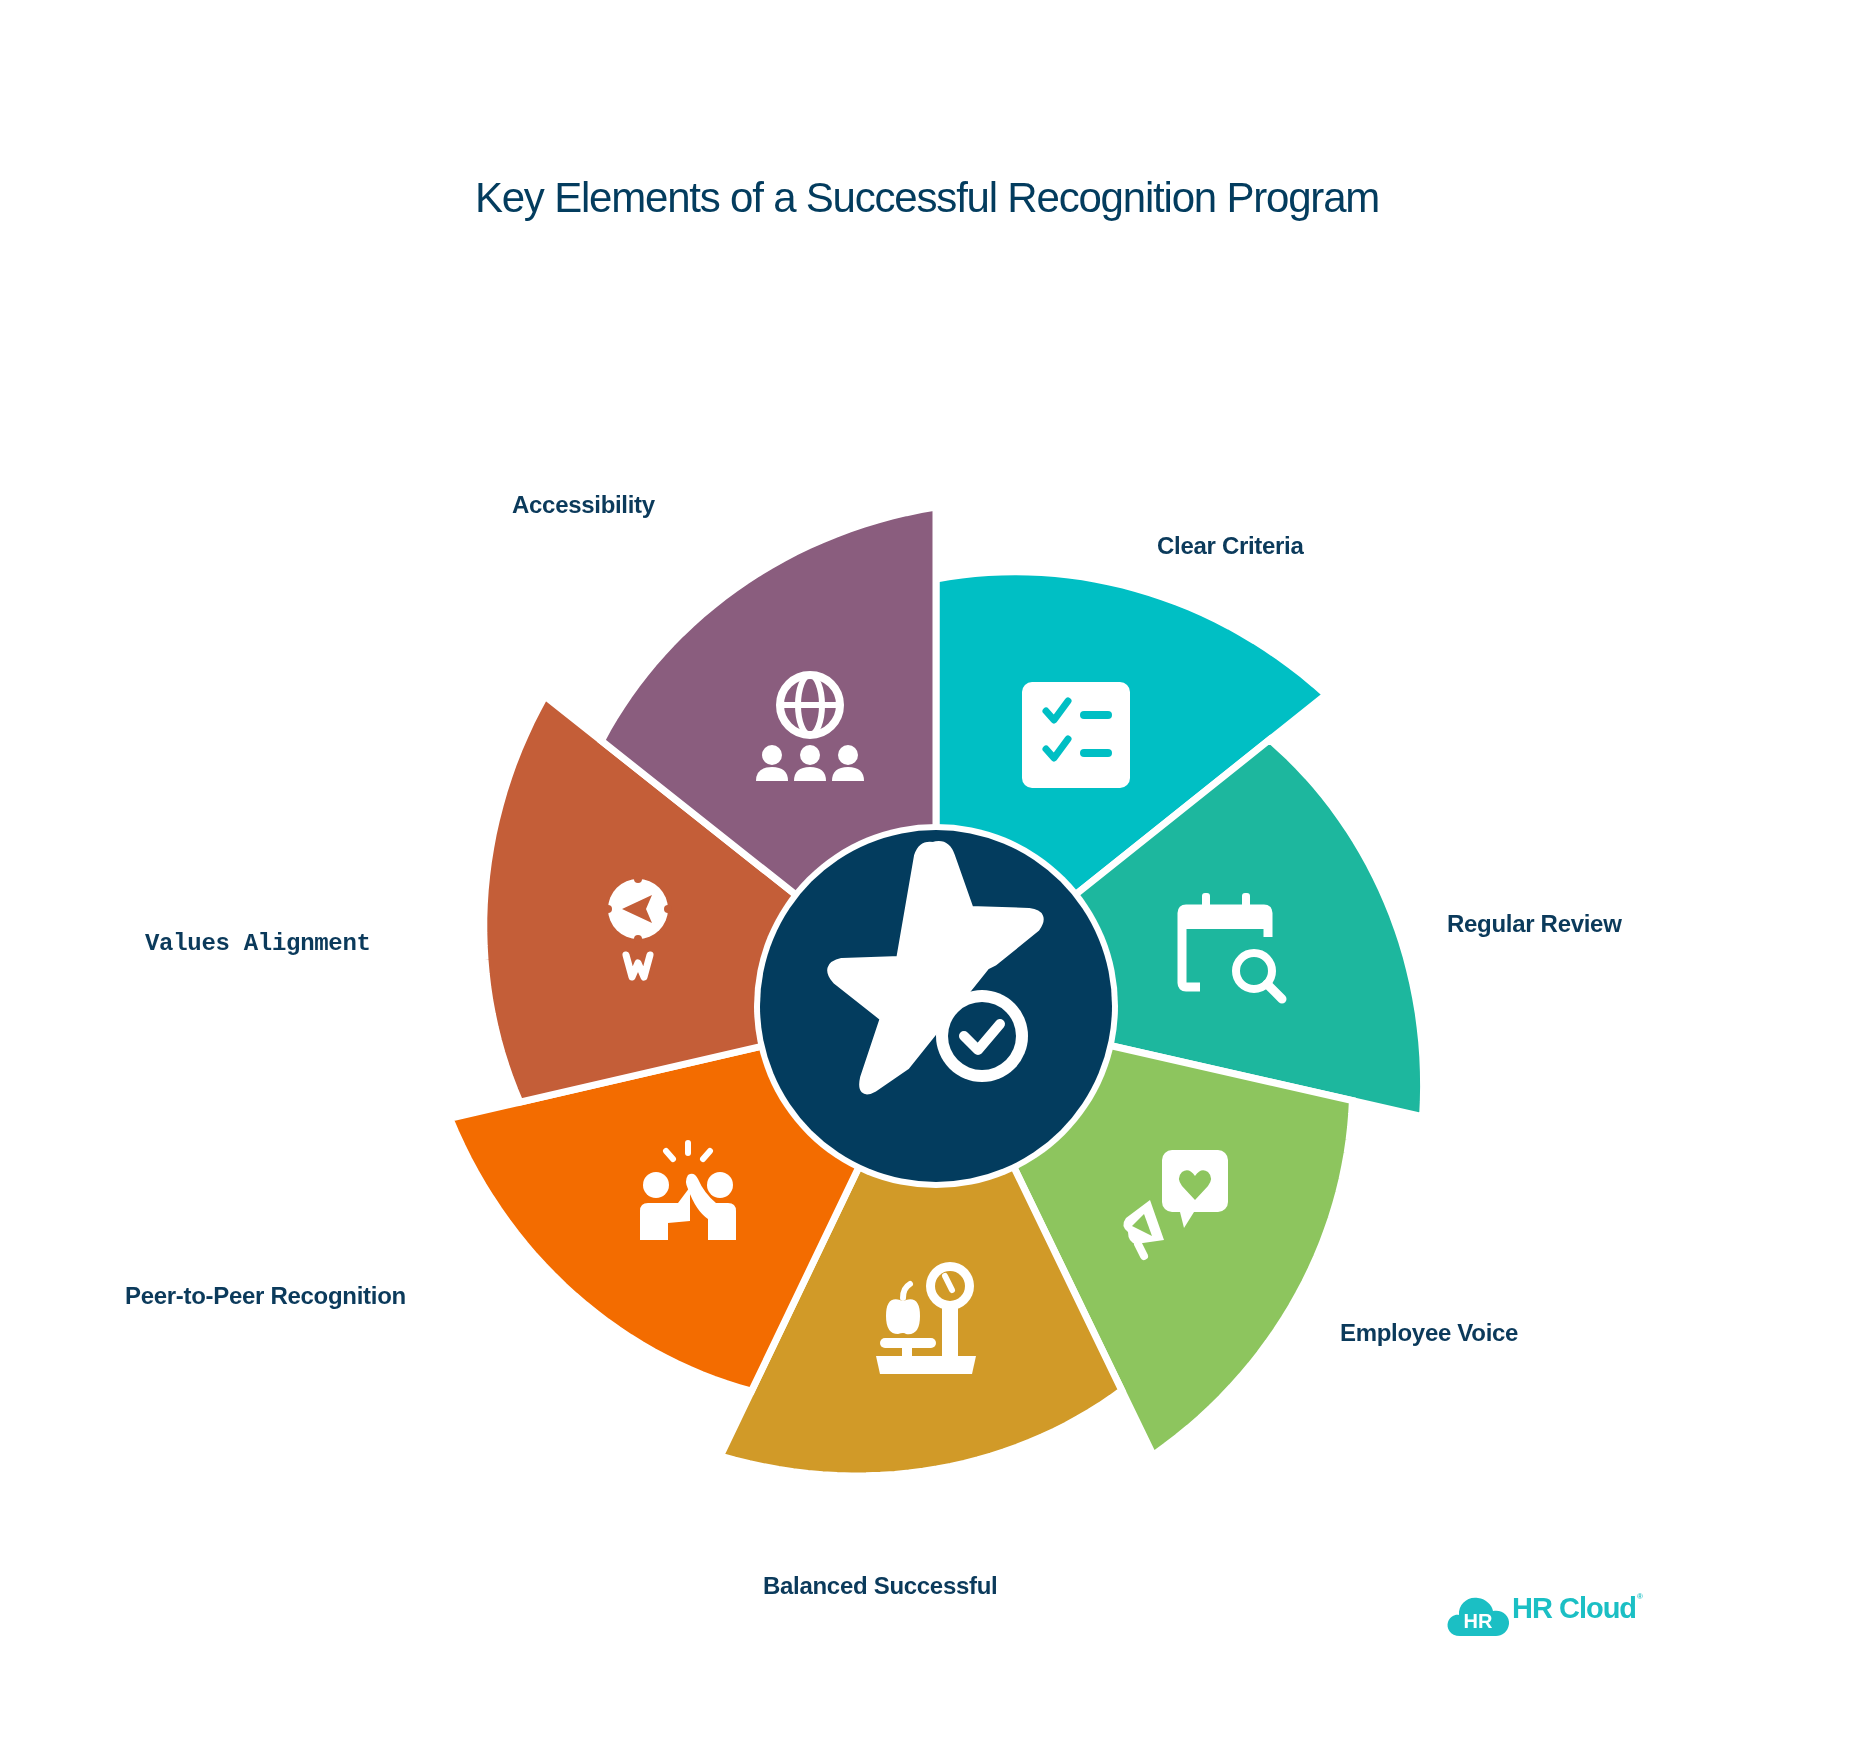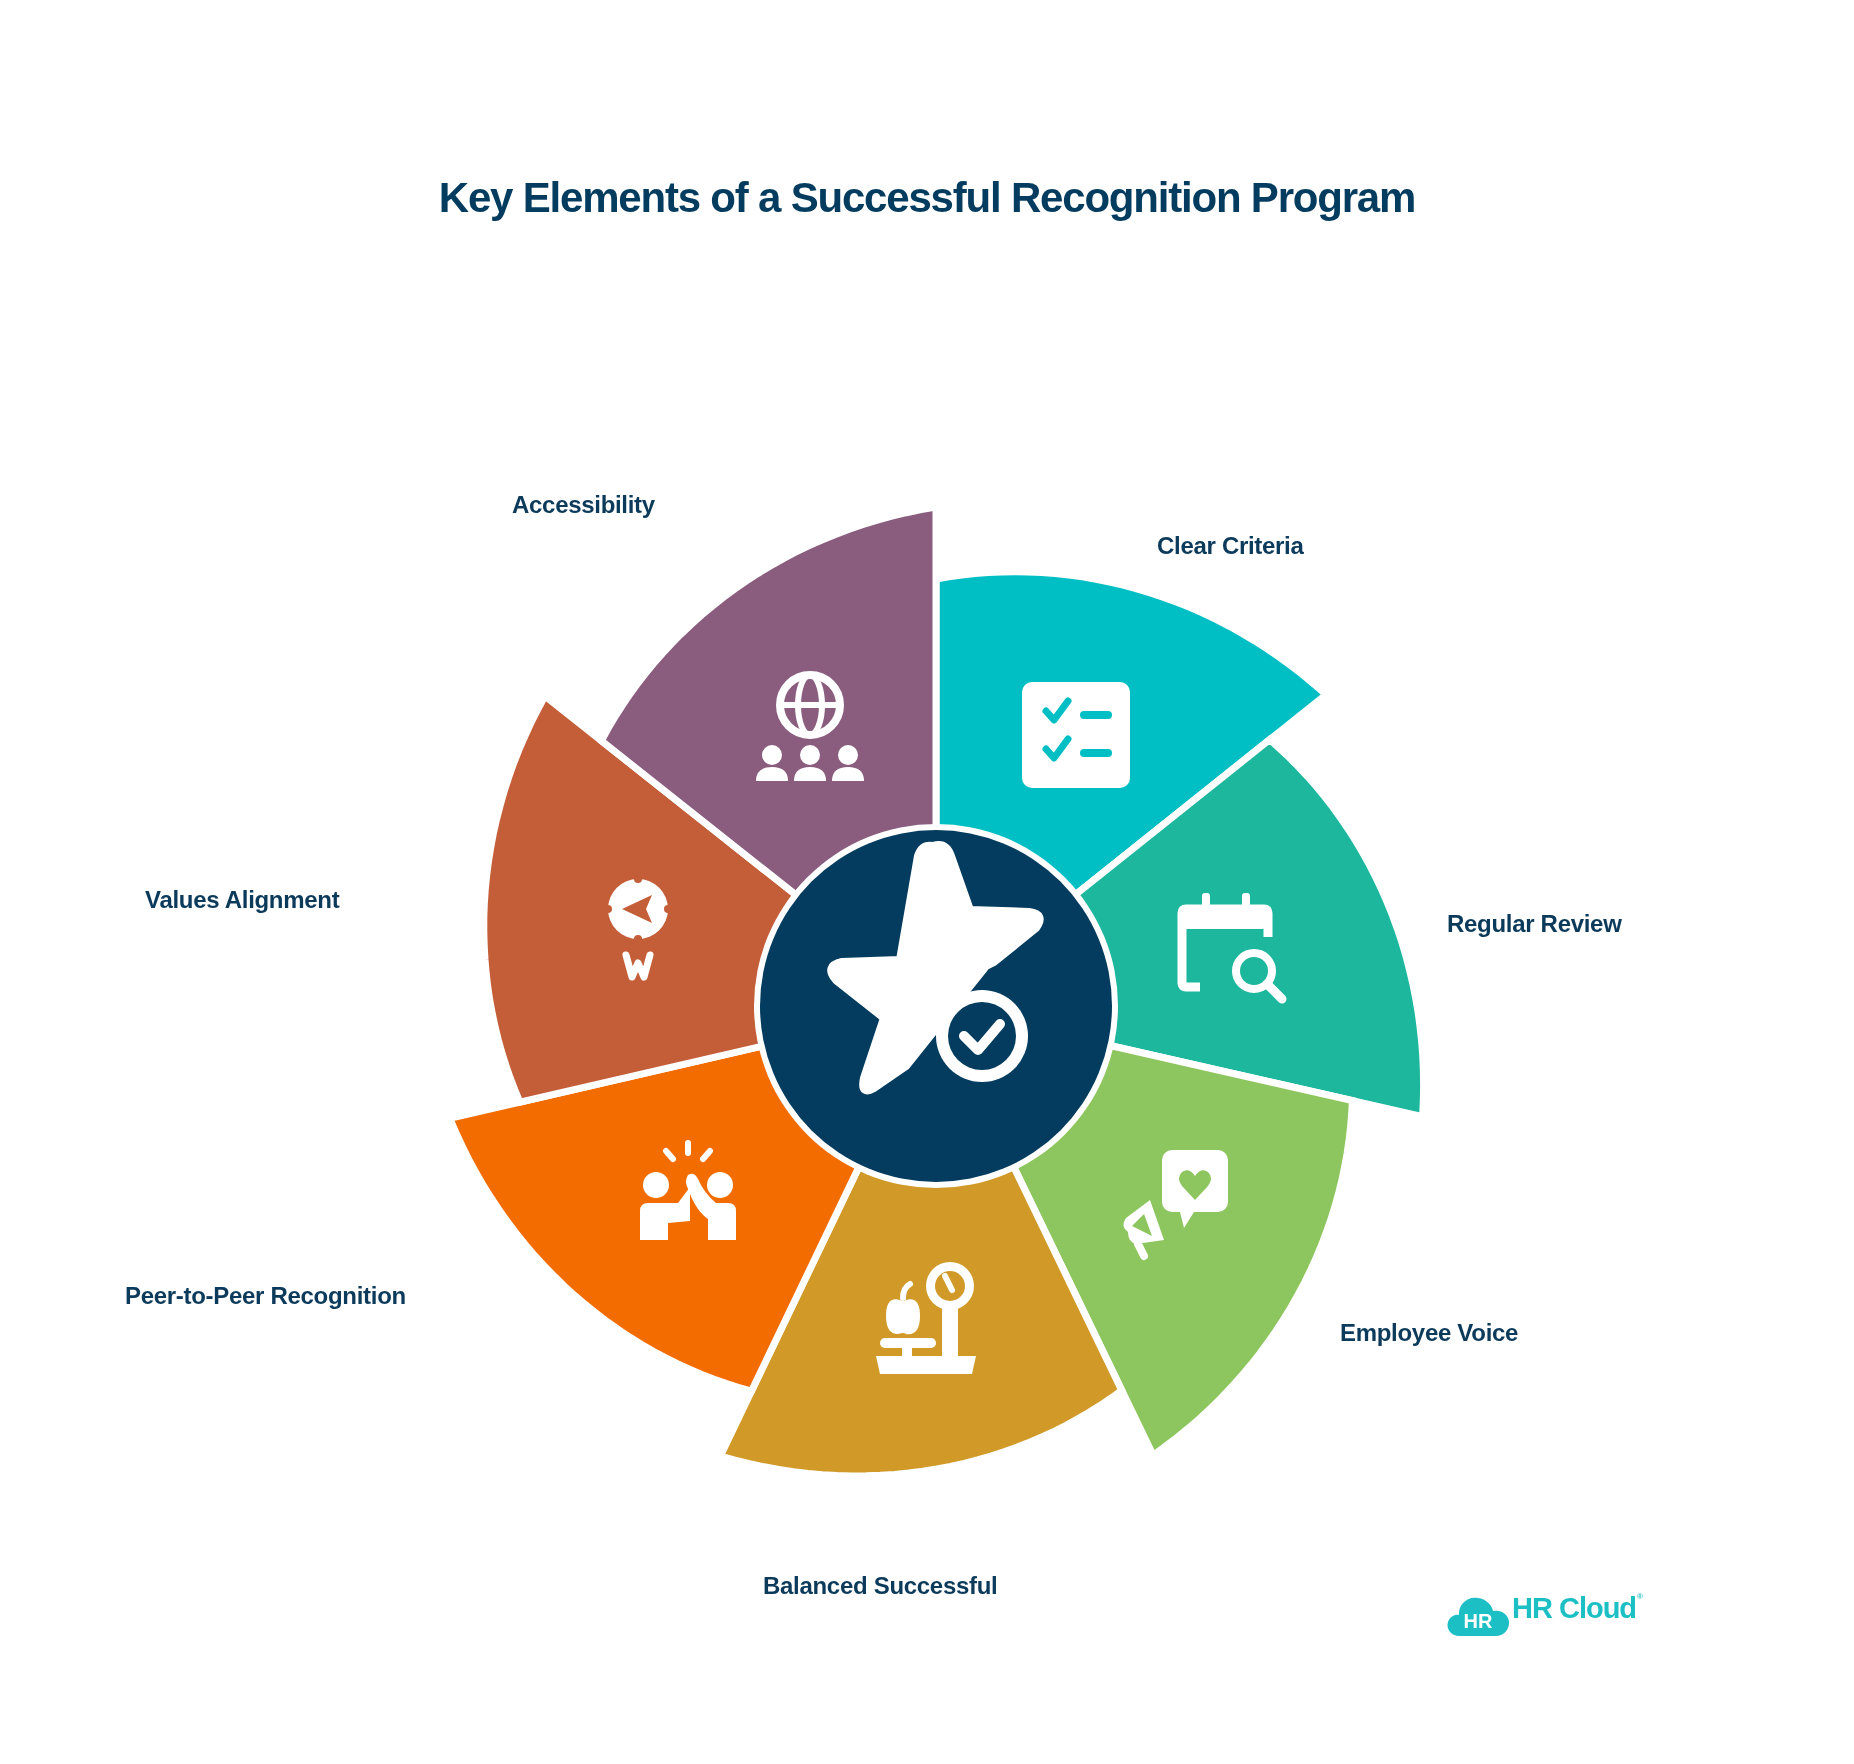--- a/index.html
+++ b/index.html
@@ -1,19 +1,19 @@
 <!DOCTYPE html>
 <html><head>
 <meta charset="utf-8">
 <style>
   html, body { margin: 0; padding: 0; background: #ffffff; }
   body { width: 1854px; height: 1764px; position: relative; overflow: hidden;
          font-family: "Liberation Sans", "DejaVu Sans", sans-serif; }
   .title { position: absolute; left: 0; width: 1854px; top: 174px; text-align: center;
-           font-size: 42px; font-weight: bold; color: #033C5E; letter-spacing: -1.2px; }
+           font-size: 42px; font-weight: normal; color: #033C5E; letter-spacing: -1.2px; }
   .label { position: absolute; font-size: 24px; font-weight: bold; color: #0B3A5B;
            white-space: nowrap; letter-spacing: -0.3px; line-height: 40px; }
   svg.wheel { position: absolute; left: 0; top: 0; }
   .logo { position: absolute; left: 1446px; top: 1592px; height: 50px; display: flex; align-items: flex-start; }
   .logo-cloud { position: relative; width: 66px; height: 46px; }
   .logo-text { font-size: 29px; font-weight: bold; color: #1BBFC4; letter-spacing: -1px; }
   .logo-text sup { font-size: 8px; vertical-align: top; margin-left: 1px; }
 </style>
 </head>
 <body>
@@ -106,21 +106,21 @@
       </g>
     </g>
 </svg>
 
 <div id="labels">
     <div class="label" style="left: 1157px; top: 486px; margin-top: 40px;">Clear Criteria</div>
     <div class="label" style="left: 1447px; top: 904px;">Regular Review</div>
     <div class="label" style="left: 1340px; top: 1313px;">Employee Voice</div>
     <div class="label" style="left: 763px; top: 1566px;">Balanced Successful</div>
     <div class="label" style="left: 125px; top: 1276px;">Peer-to-Peer Recognition</div>
-    <div class="label" style="left: 145px; top: 880px;">Values Alignment</div>
+    <div class="label" style="left: 145px; top: 924px; font-family: Liberation Mono, monospace;">Values Alignment</div>
     <div class="label" style="left: 512px; top: 485px;">Accessibility</div>
   </div>
 
 <div class="logo">
   <svg class="logo-cloud" width="66" height="46" viewBox="0 0 66 46">
     <path d="M14 44 C4 44 0 36 2 30 C4 24 10 22 13 23 C12 12 22 4 32 6 C40 7 46 13 47 19 C56 17 64 24 63 32 C62 40 56 44 50 44 Z" fill="#1BBFC4"></path>
     <text id="logo-badge" x="32" y="36" text-anchor="middle" font-family="Liberation Sans, sans-serif" font-weight="bold" font-size="20" fill="#ffffff">HR</text>
   </svg>
   <span class="logo-text"><span>HR Cloud</span><sup>®</sup></span>
 </div>

